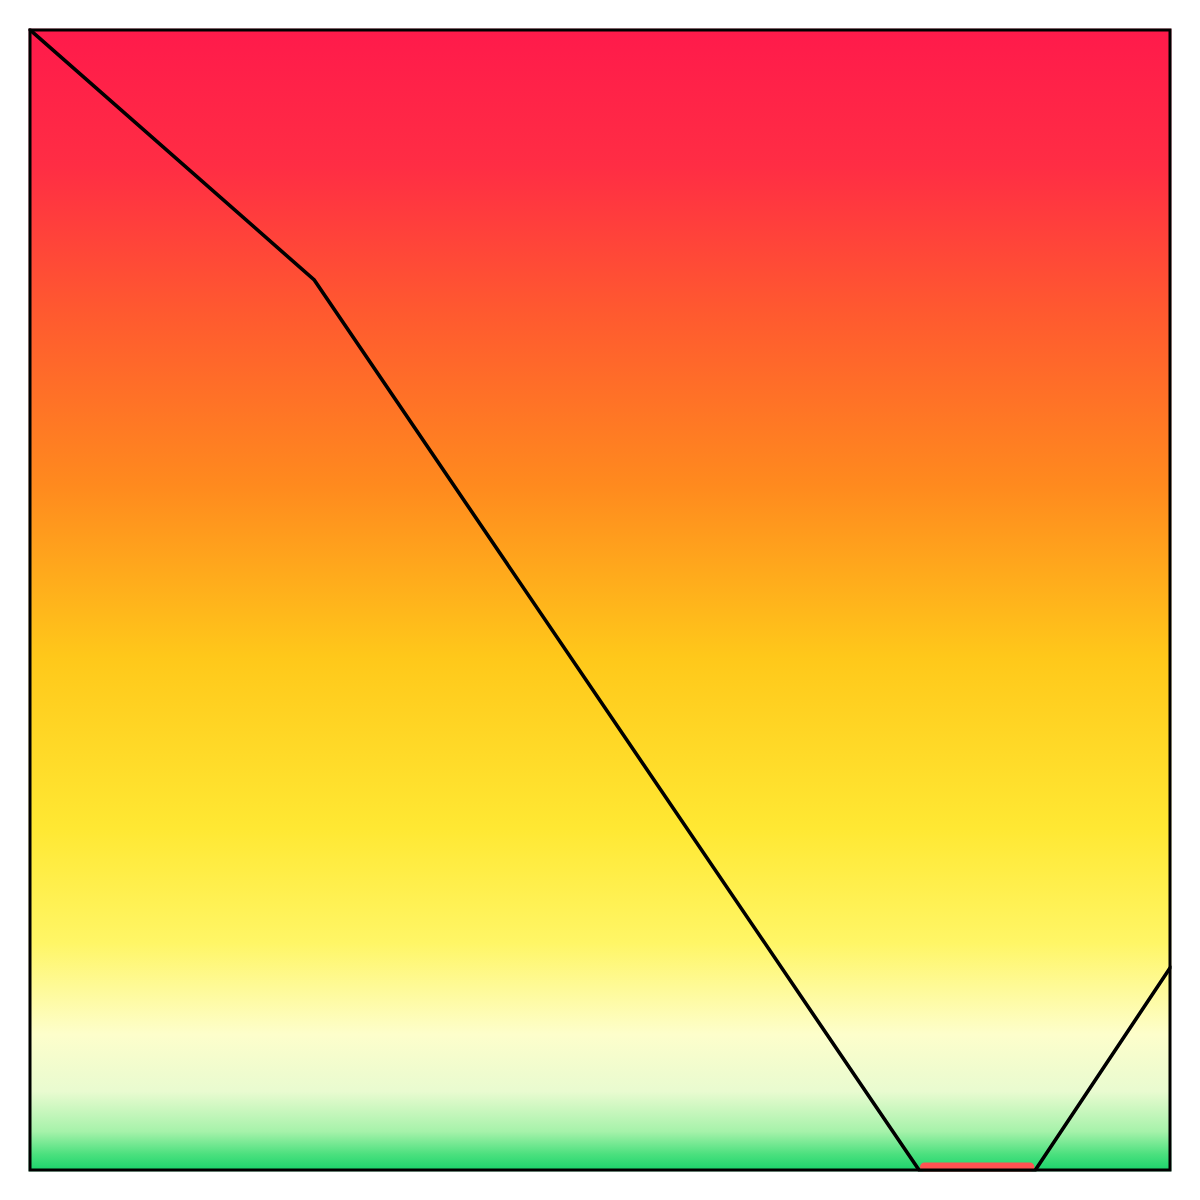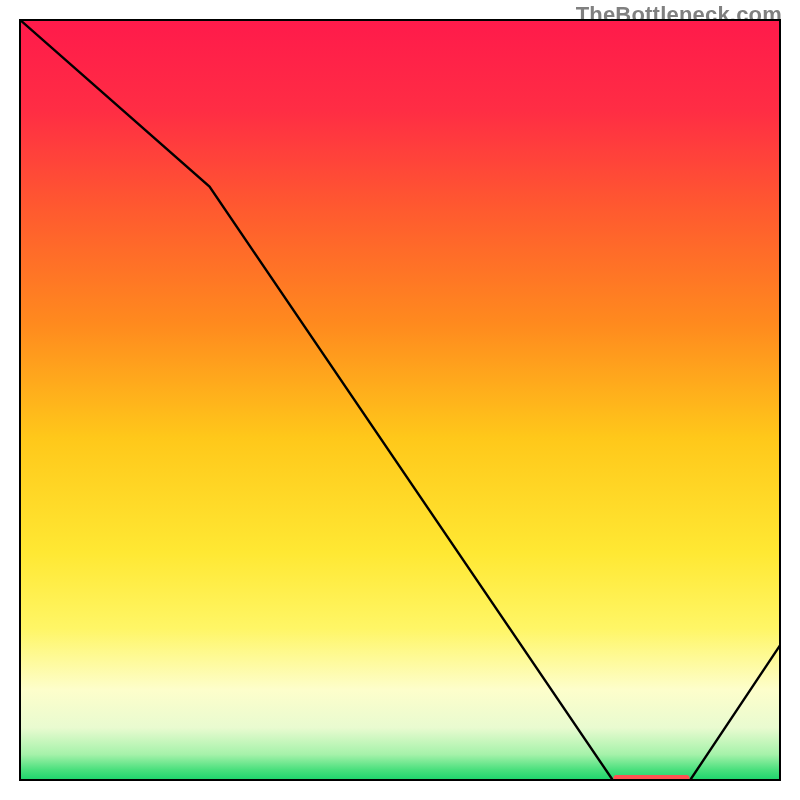--- a/index.html
+++ b/index.html
@@ -57,21 +57,20 @@
     width: 100%;
     height: 100%;
     pointer-events: none;
   }
 </style>
 </head>
 <body>
 
 <div class="chart-container">
 
-  <div class="watermark">TheBottleneck.com</div>
 
   <div class="plot-area">
 
     <svg class="gradient-bg" viewBox="0 0 762 762" preserveAspectRatio="none">
       <defs>
         <linearGradient id="heat" x1="0" y1="0" x2="0" y2="1">
 
         <stop offset="0%" stop-color="#ff1a4b"></stop>
             <stop offset="12%" stop-color="#ff2d44"></stop>
             <stop offset="25%" stop-color="#ff5a2f"></stop>

